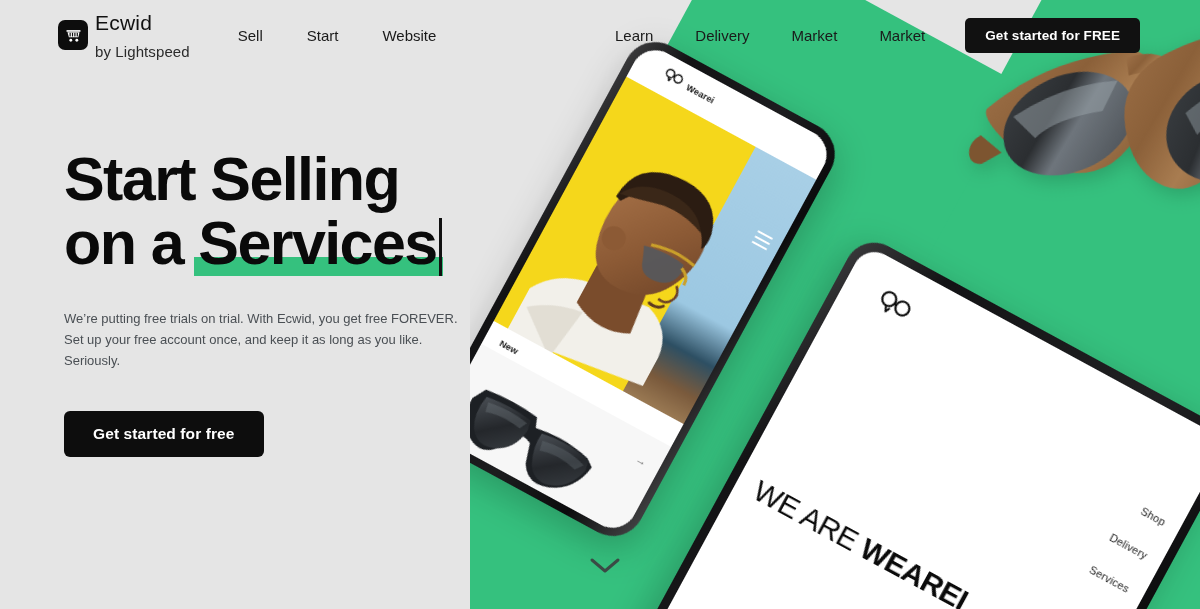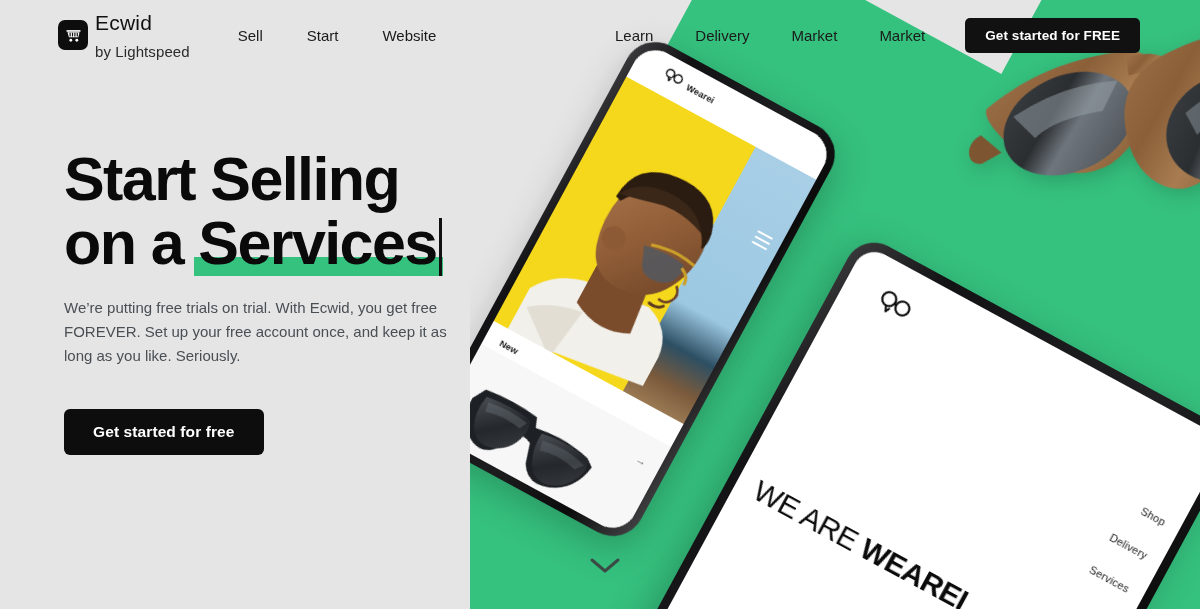--- a/index.html
+++ b/index.html
@@ -61,21 +61,21 @@
   .hl-bar {
     position: absolute; left: -4px; right: -6px; bottom: -2px; height: 19px;
     background: #35c17e; z-index: 0;
   }
   .hl-text { position: relative; z-index: 1; }
   .caret {
     display: inline-block; width: 3px; height: 58px; background: #111;
     vertical-align: -12px; margin-left: 2px; position: relative; z-index: 2;
   }
   .subcopy {
-    margin-top: 20px; font-size: 15px; line-height: 1.62; color: #4a4f54;
+    margin-top: 32px; font-size: 13px; line-height: 1.62; color: #4a4f54;
     width: 405px; font-weight: 400;
   }
   .hero-cta {
     margin-top: 40px; background: #0d0d0d; color: #fff;
     font-size: 15.5px; font-weight: 700; border: none; border-radius: 6px;
     height: 46px; padding: 0 29px; cursor: pointer;
     font-family: "Liberation Sans", sans-serif; letter-spacing: .1px;
   }
 
   

